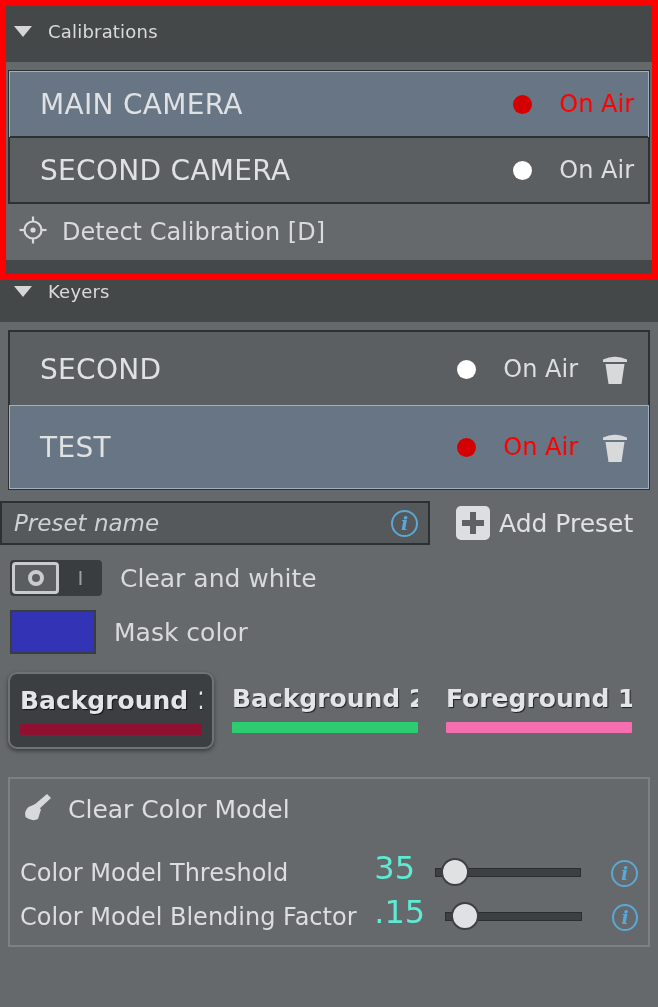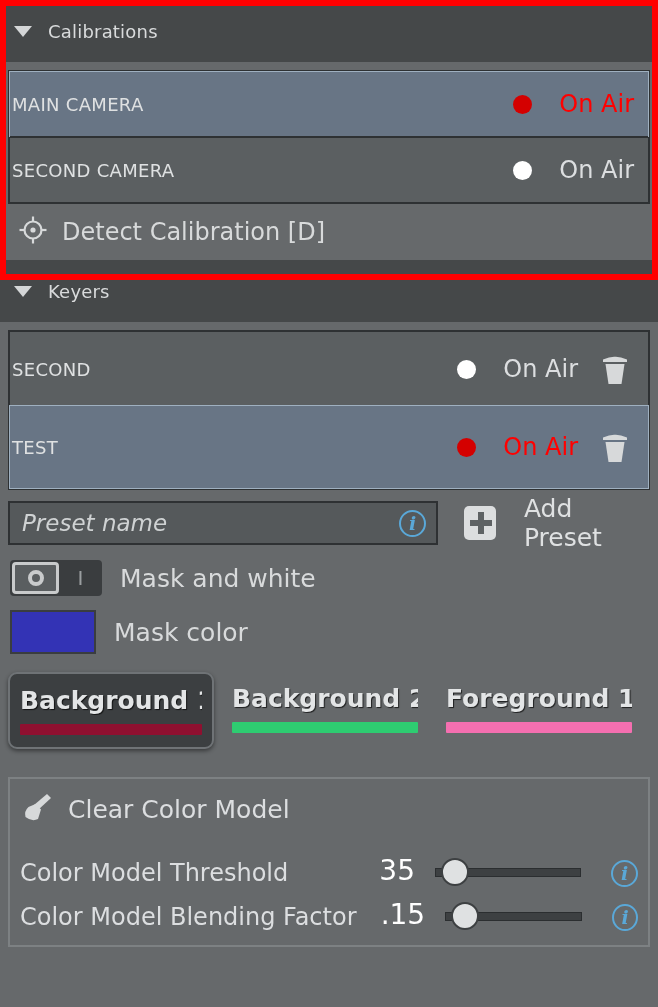--- a/index.html
+++ b/index.html
@@ -70,23 +70,23 @@
     position: relative;
   }
   .row + .row { border-top: 2px solid #2e3133; }
   .row.sel {
     background: #687585;
     border: 1px solid #9fb0c0;
     margin: -1px;
   }
   .row-name {
     flex: 1;
-    font-size: 18px;
+    font-size: 28px;
     color: #dfe1e2;
-    padding-left: 2px;
+    padding-left: 30px;
     letter-spacing: .3px;
     white-space: nowrap;
     overflow: hidden;
   }
   .onair {
     display: flex;
     align-items: center;
     gap: 27px;
     padding-right: 14px;
     font-size: 24px;
@@ -120,21 +120,21 @@
   .detect-label {
     font-size: 24px;
     color: #d8dadb;
     margin-left: 14px;
   }
 
   
   .preset-row {
     display: flex;
     align-items: center;
-    margin: 10px 8px 0 8px;
+    margin: 10px 8px 0 0;
     height: 46px;
   }
   .preset-input {
     flex: 0 0 430px;
     height: 44px;
     background: #55595b;
     border: 2px solid #2e3133;
     box-sizing: border-box;
     display: flex;
     align-items: center;
@@ -142,21 +142,21 @@
     padding: 0 10px 0 12px;
   }
   .preset-ph {
     font-style: italic;
     font-size: 23px;
     color: #cfd2d3;
   }
   .add-preset {
     display: flex;
     align-items: center;
-    gap: 28px;
+    gap: 9px;
     margin-left: 26px;
   }
   .plus-box {
     width: 34px; height: 34px;
     background: #dcdedf;
     border-radius: 5px;
     position: relative;
   }
   .plus-box::before, .plus-box::after {
     content: "";
@@ -287,22 +287,22 @@
     align-items: flex-end;
     height: 44px;
     gap: 8px;
   }
   .slider-label {
     font-size: 24px;
     color: #dcdee0;
     white-space: nowrap;
   }
   .slider-val {
-    font-size: 28px;
-    color: #ffffff;
+    font-size: 32px;
+    color: #5eead4;
     width: 56px;
     text-align: right;
     margin-right: 12px;
   }
   .slider {
     position: relative;
     width: 146px;
     height: 30px;
     display: flex;
     align-items: center;
@@ -426,21 +426,21 @@
       </div>
     </div>
 
     <div class="opt-row">
       <div class="toggle">
         <span class="knob">
             <span class="o"></span>
           </span>
         <span class="i">I</span>
       </div>
-      <span class="opt-label">Mask and white</span>
+      <span class="opt-label">Clear and white</span>
     </div>
 
     <div class="opt-row">
       <div class="swatch" style="background: rgb(51, 51, 181);"></div>
       <span class="opt-label">Mask color</span>
     </div>
 
     <div class="layers">
       <div class="layer-btn active">
         <div class="layer-name">Background 1</div>

